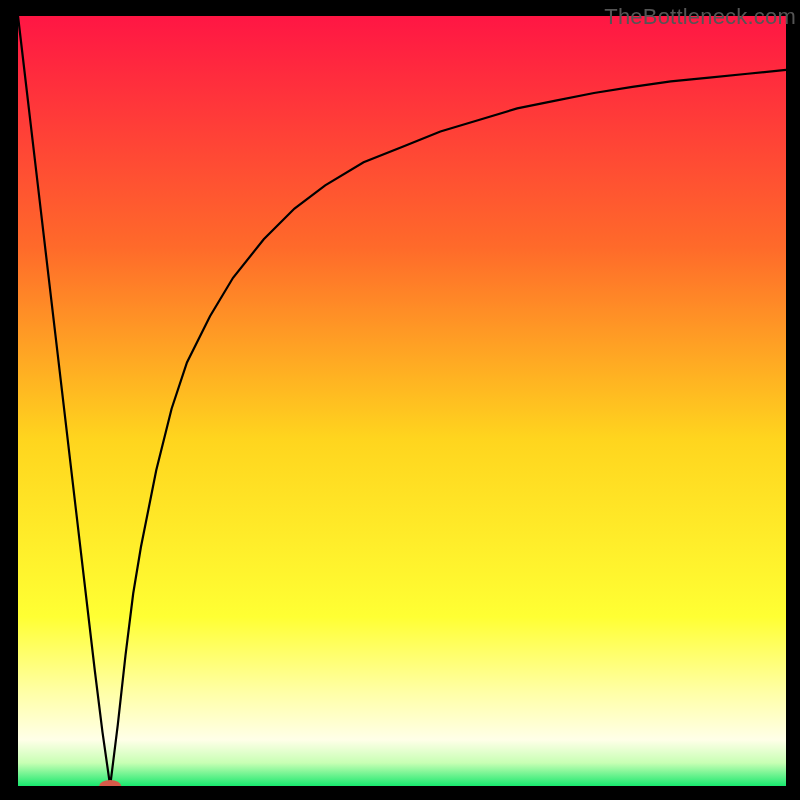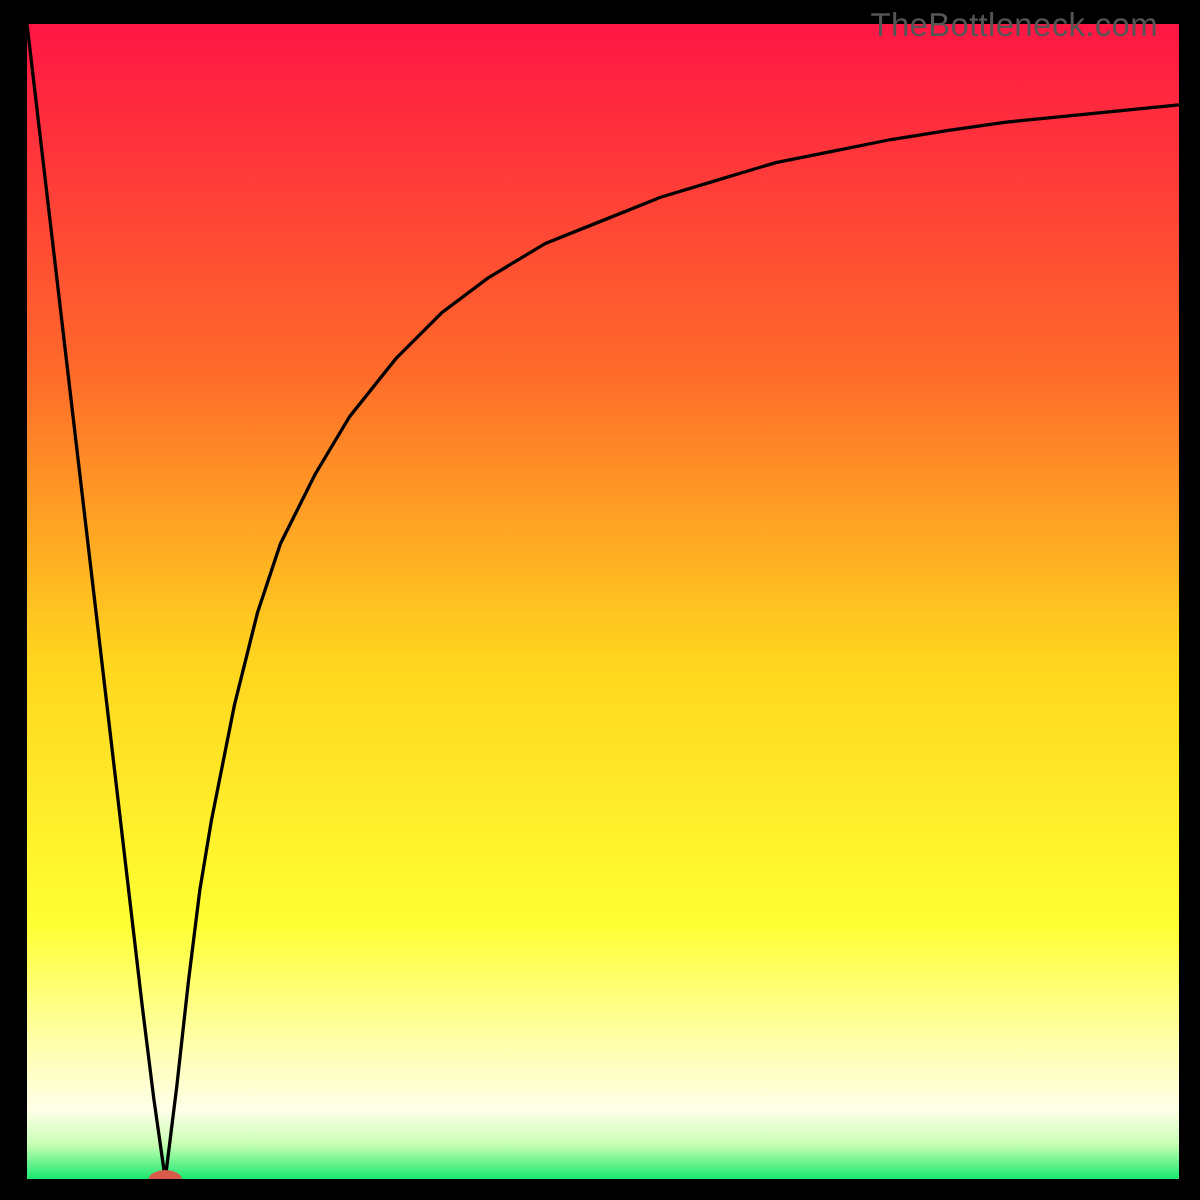--- a/index.html
+++ b/index.html
@@ -16,21 +16,21 @@
   height: 800px;
 }
 svg {
   position: absolute;
   top: 0;
   left: 0;
 }
 .watermark {
   position: absolute;
   top: 4px;
-  right: 28px;
+  right: 4px;
   color: #555;
   font-size: 22px;
   font-weight: 400;
   letter-spacing: 0.2px;
 }
 </style>
 </head>
 <body>
 
 <div class="chart-container">

